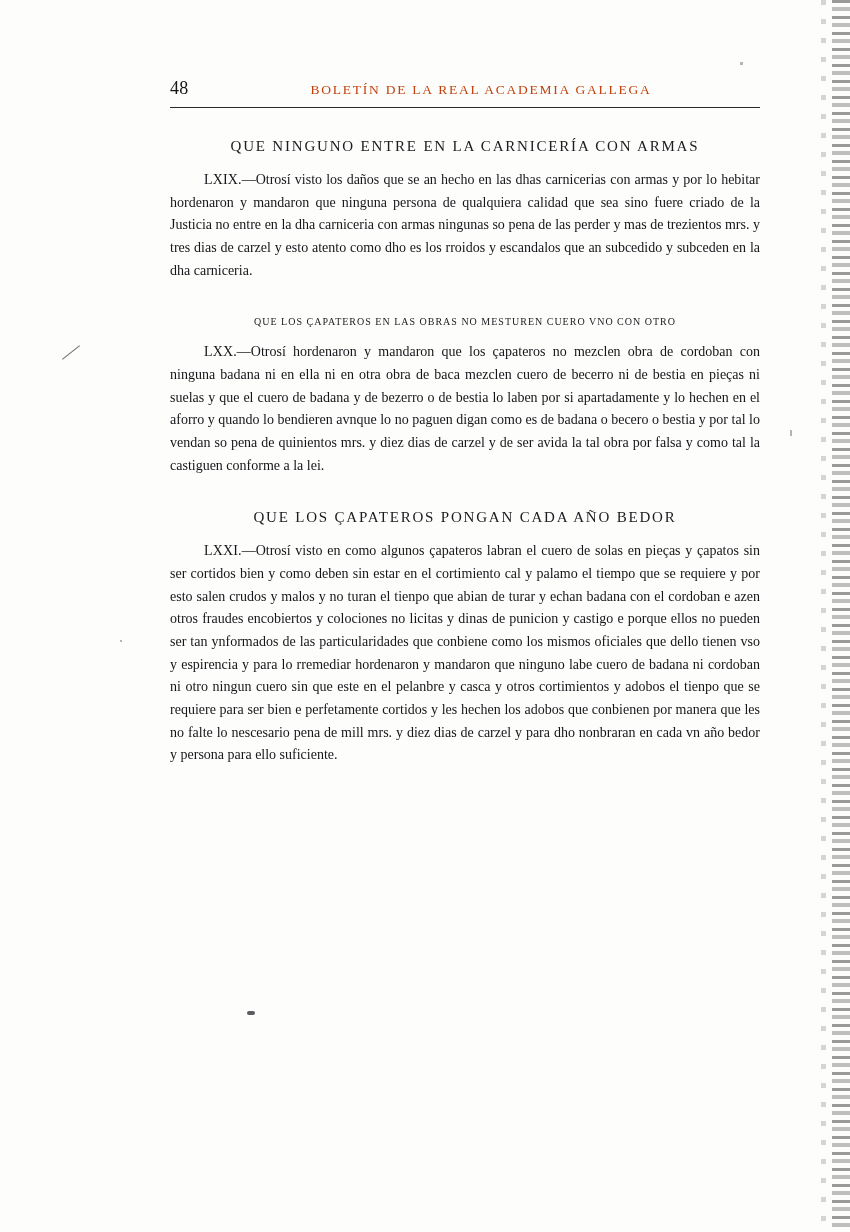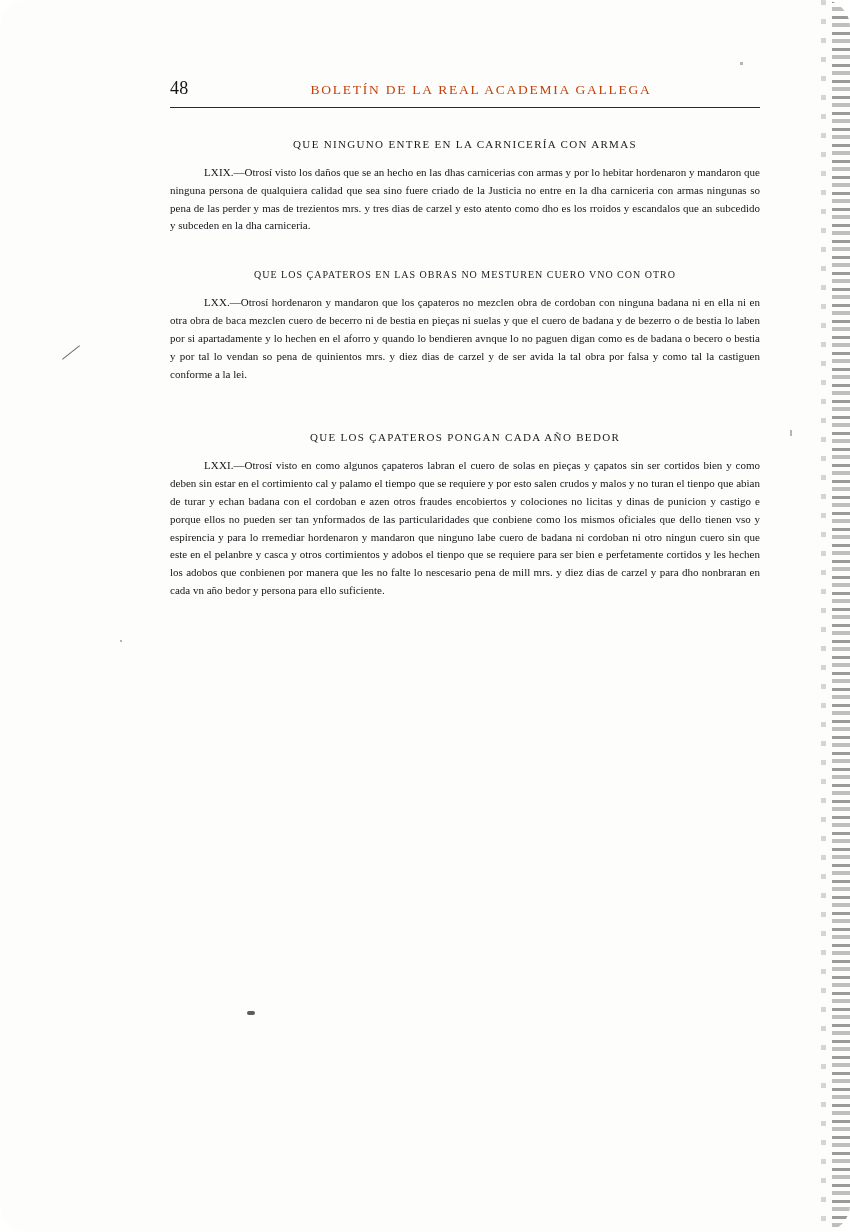--- a/index.html
+++ b/index.html
@@ -8,21 +8,20 @@
     background: #ffffff;
   }
   .page {
     position: relative;
     width: 850px;
     height: 1232px;
     background: #fdfdfb;
     overflow: hidden;
     font-family: "Liberation Serif", "DejaVu Serif", serif;
     color: #16161a;
-    border-radius: 27px;
   }
   
   .scan-edge-right {
     position: absolute;
     top: 0;
     right: 0;
     width: 18px;
     height: 100%;
     background:
       repeating-linear-gradient(
@@ -83,43 +82,43 @@
   .rule {
     margin-top: 8px;
     border-top: 1.3px solid #2a2a2e;
     width: 100%;
   }
   .section {
     margin-top: 30px;
   }
   .section-head {
     text-align: center;
-    font-size: 11px;
+    font-size: 15px;
     letter-spacing: 0.12em;
     color: #1b1b20;
     margin-bottom: 14px;
   }
   .section-head.wide {
     letter-spacing: 0.10em;
     font-size: 10px;
   }
   .para {
-    font-size: 11px;
+    font-size: 14px;
     line-height: 1.62;
     text-align: justify;
     text-justify: inter-word;
     text-indent: 34px;
     color: #15151a;
     hyphens: none;
   }
   .para .lead {
     letter-spacing: 0.01em;
   }
   .s2 { margin-top: 34px; }
-  .s3 { margin-top: 48px; }
+  .s3 { margin-top: 32px; }
   .speck {
     position: absolute;
     background: #6b6b6b;
     opacity: 0.5;
   }
   .tick-left {
     position: absolute;
     left: 60px;
     top: 352px;
     width: 22px;

